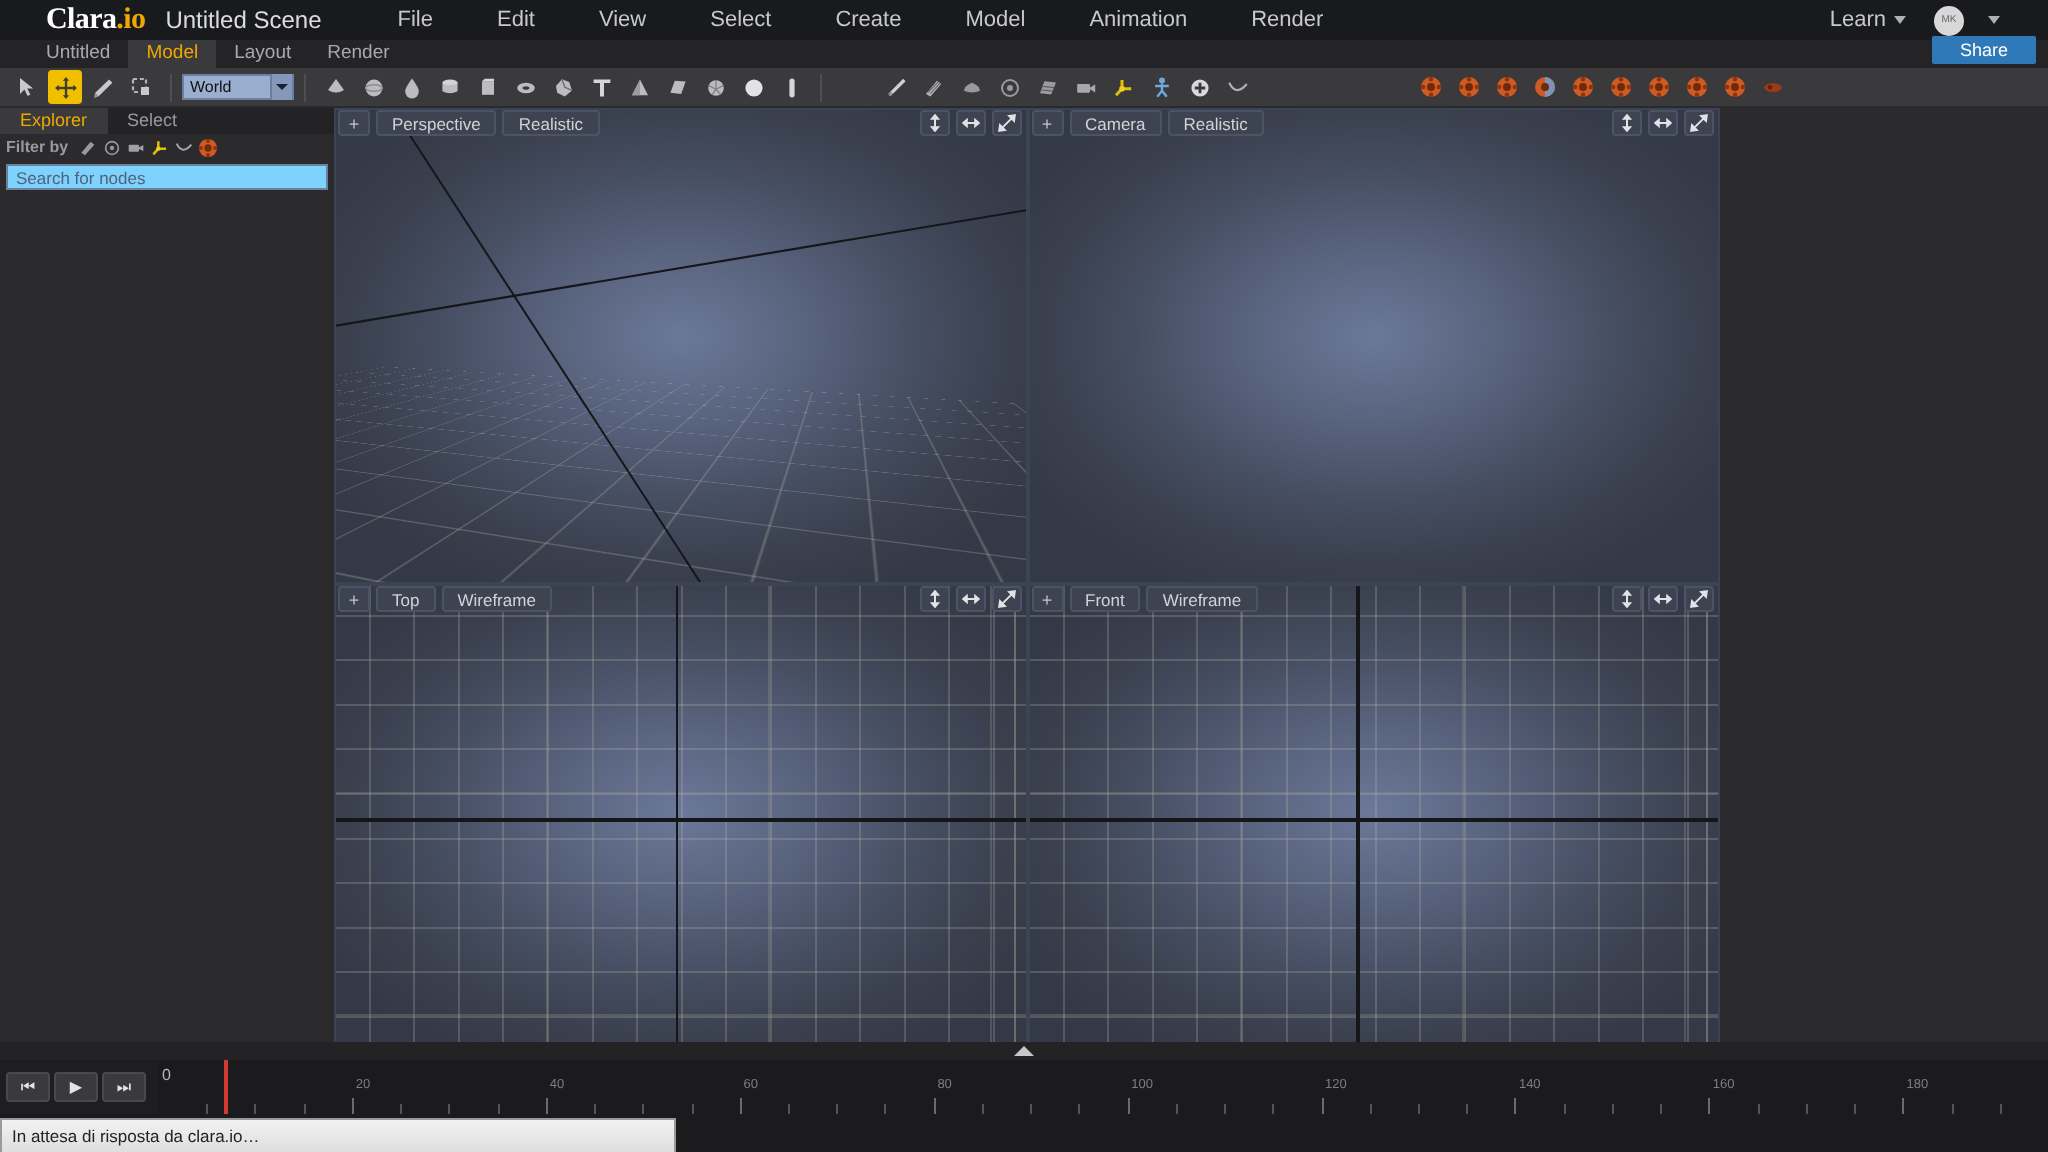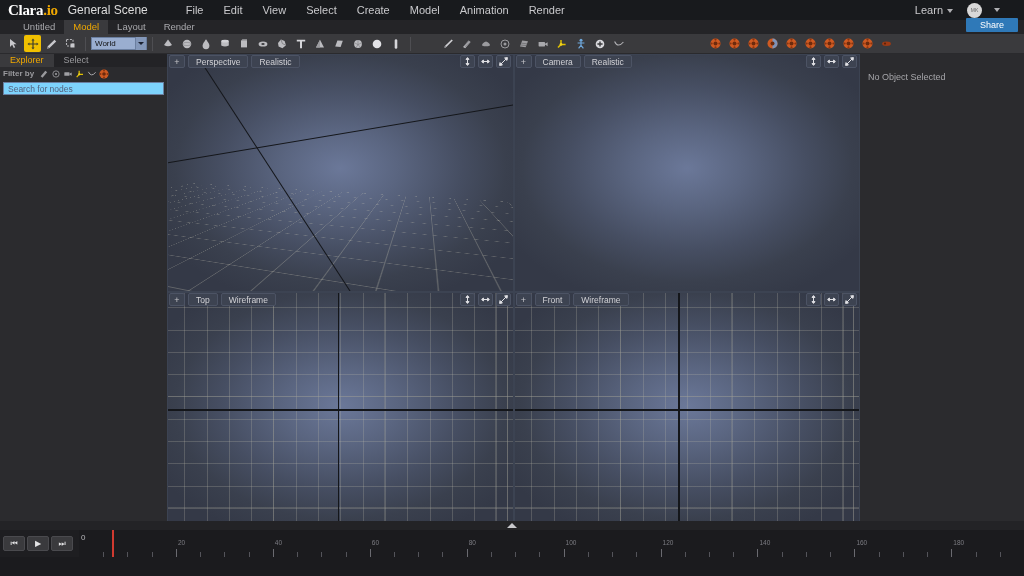--- a/index.html
+++ b/index.html
@@ -10,27 +10,27 @@
     font-size:11px; color:#b8b8bc;
     -webkit-font-smoothing:antialiased;
   }
   #app { position:relative; width:1024px; height:576px; }
 
   
   .menubar {
     position:absolute; left:0; top:0; width:1024px; height:20px;
     background:#181a1d; display:flex; align-items:center;
   }
-  .logo { padding-left:8px; font-size:15px; font-weight:bold; letter-spacing:-0.3px;
+  .logo { padding-left:23px; font-size:15px; font-weight:bold; letter-spacing:-0.3px;
           font-family:"Liberation Serif", serif; }
   .logo .clara { color:#ffffff; }
   .logo .dot { color:#f0a800; }
   .logo .io { color:#f0a800; }
   .scene-title { margin-left:10px; color:#dcdcdc; font-size:12px; }
-  .menu-items { display:flex; margin-left:28px; gap:0px; }
+  .menu-items { display:flex; margin-left:28px; gap:12px; }
   .menu-items > div { padding:0 10px; color:#c9c9cc; font-size:11px; line-height:20px;
                       cursor:default; }
   .topright { position:absolute; right:12px; top:0; height:20px; display:flex;
               align-items:center; gap:0px; }
   .learn { color:#c9c9cc; font-size:11px; padding:0 6px; }
   .caretdown { display:inline-block; width:0;height:0;border-left:3px solid transparent;
                border-right:3px solid transparent;border-top:4px solid #b0b0b4;
                margin-left:4px; vertical-align:middle; }
   .avatar { width:15px;height:15px;border-radius:50%;background:#d8d8d8;
             margin:0 8px; font-size:5px; color:#666; text-align:center; line-height:15px;
@@ -169,21 +169,21 @@
               border-right:5px solid transparent;border-bottom:5px solid #c8c8cc; }
   svg { display:block; }
 </style>
 </head>
 <body>
 
 <div id="app">
 
   <div class="menubar">
     <div class="logo"><span class="clara">Clara</span><span class="dot">.</span><span class="io">io</span></div>
-    <div class="scene-title">General Scene</div>
+    <div class="scene-title">Untitled Scene</div>
     <div class="menu-items">
       <div>File</div>
       <div>Edit</div>
       <div>View</div>
       <div>Select</div>
       <div>Create</div>
       <div>Model</div>
       <div>Animation</div>
       <div>Render</div>
     </div>
@@ -644,21 +644,20 @@
               <svg width="9" height="9" viewBox="0 0 9 9">
                 <path d="M8.4 .6 L5.6 1 L8 3.4 Z M.6 8.4 L3.4 8 L1 5.6 Z M1.8 7.2 L7.2 1.8" stroke="#e2e2e6" stroke-width="1" fill="#e2e2e6"></path>
               </svg>
             </div>
         </div>
       </div>
     </div>
   </div>
 
   <div class="rightpanel">
-    <div class="rp-body">No Object Selected</div>
   </div>
 
   <div class="collapse-handle">
     <div class="arrow-up"></div>
   </div>
 
   <div class="timeline">
     <div class="tl-btns">
       <div class="tl-btn">⏮</div>
       <div class="tl-btn">▶</div>
@@ -710,14 +709,17 @@
         <div class="tick min" style="left: 799.615px;"></div>
         <div class="tick min" style="left: 823.846px;"></div>
         <div class="tick min" style="left: 848.077px;"></div>
         <div class="tick maj" style="left: 872.308px;"></div>
         <div class="num" style="left: 874.308px;">180</div>
         <div class="tick min" style="left: 896.538px;"></div>
         <div class="tick min" style="left: 920.769px;"></div>
       </div>
   </div>
 
+  <div class="statusbar">
+    <div class="status-pop">In attesa di risposta da clara.io…</div>
+  </div>
 
 </div>
 
 </body></html>

